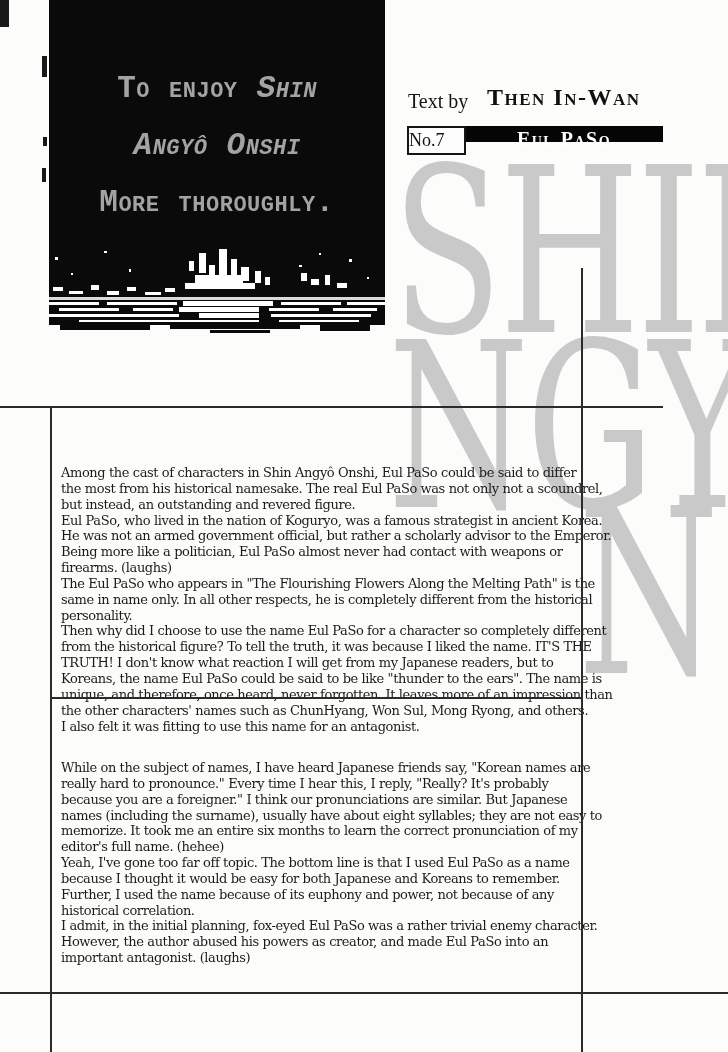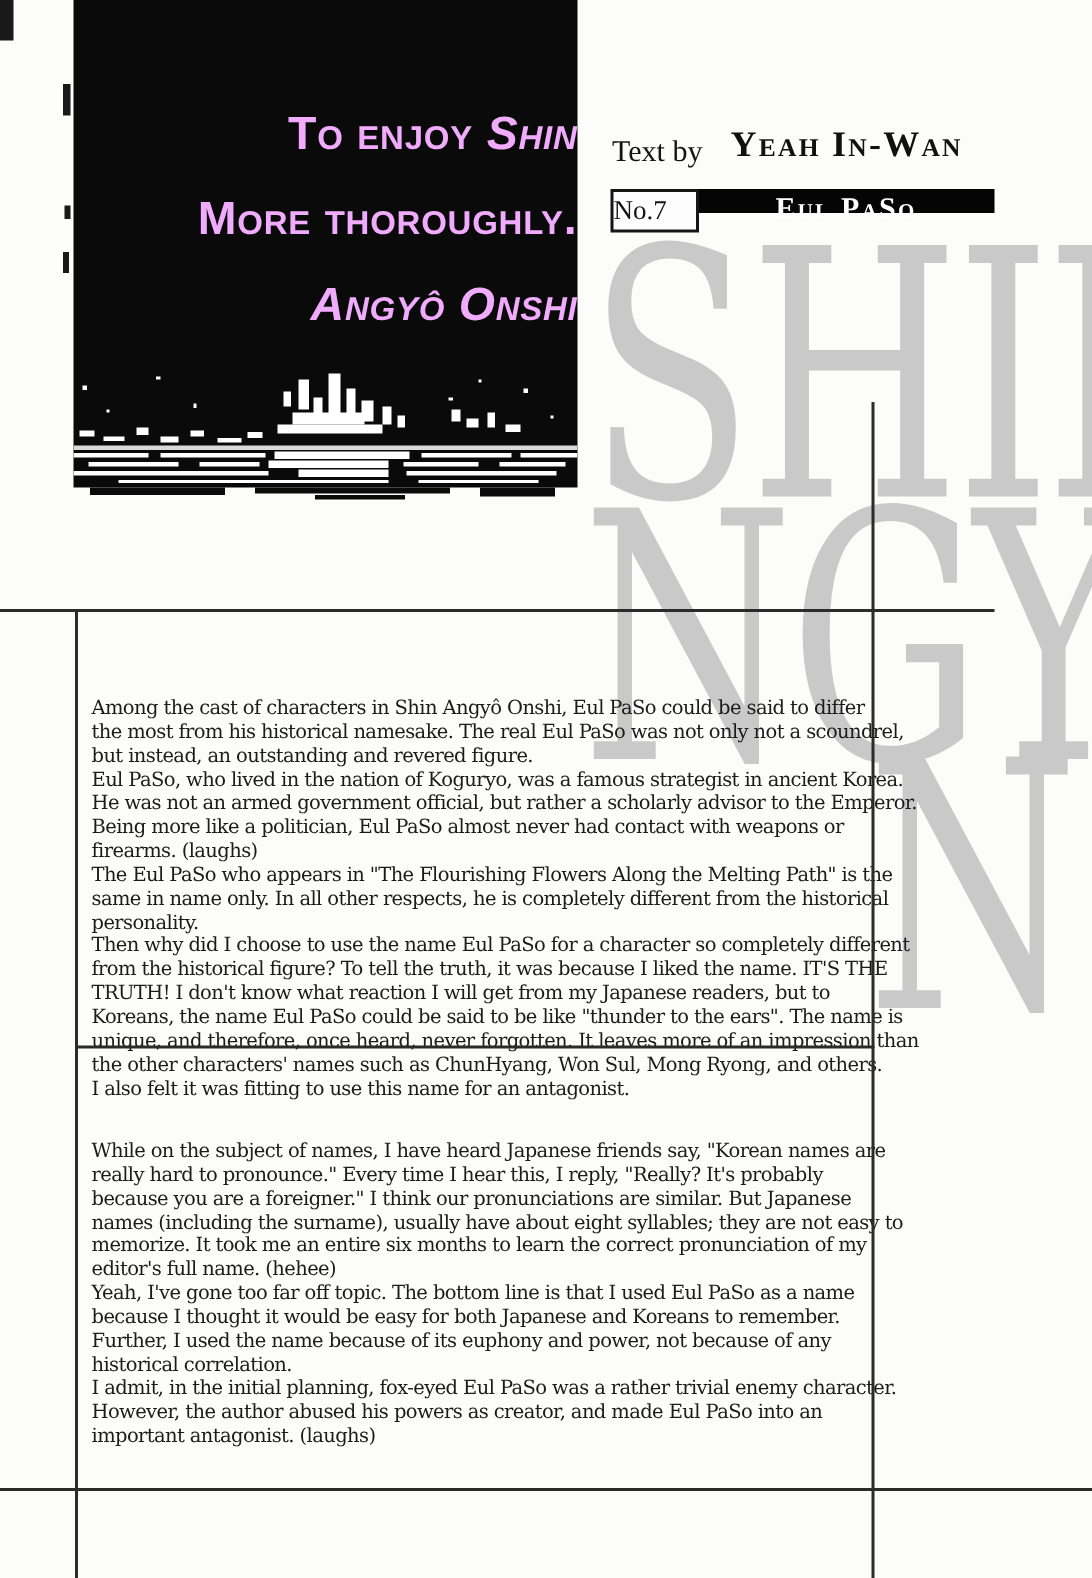--- a/index.html
+++ b/index.html
@@ -25,22 +25,22 @@
   .wm-2{left:388px;top:313px;}
   .wm-3{left:578px;top:479px;}
 
   
   .title-box{
     position:absolute;left:49px;top:0;width:336px;height:325px;
     background:#0a0a0a;z-index:2;
   }
   .title-lines{
     position:absolute;top:60px;left:0;width:100%;
-    text-align:right;color:#f0abfc;
-    font-family:Liberation Sans, sans-serif;
+    text-align:center;color:#a3a3a3;
+    font-family:Liberation Mono, monospace;
     font-weight:bold;font-variant:small-caps;
   }
   .t-line{font-size:31px;line-height:57px;letter-spacing:0.5px;}
   .t-italic{font-style:italic;}
   .skyline{position:absolute;left:0;bottom:0;width:336px;height:86px;}
   .rag{position:absolute;background:#0a0a0a;z-index:2;}
   .rag1{left:60px;top:325px;width:90px;height:5px;}
   .rag2{left:170px;top:325px;width:130px;height:4px;}
   .rag3{left:210px;top:330px;width:60px;height:3px;}
   .rag4{left:320px;top:325px;width:50px;height:6px;}
@@ -95,22 +95,22 @@
 </head>
 <body>
 
 <div class="wm wm-1">SHIN</div>
 <div class="wm wm-2">NGYO</div>
 <div class="wm wm-3">NS</div>
 
 <div class="title-box">
   <div class="title-lines">
     <div class="t-line"><span>To enjoy </span><span class="t-italic">Shin</span></div>
+    <div class="t-line t-italic">Angyô Onshi</div>
     <div class="t-line">More thoroughly.</div>
-    <div class="t-line t-italic">Angyô Onshi</div>
   </div>
   <svg class="skyline" viewBox="0 0 336 86" preserveAspectRatio="none">
     <g fill="#ffffff">
 
       <rect x="6" y="18" width="3" height="3"></rect>
         <rect x="22" y="34" width="2" height="2"></rect>
       <rect x="55" y="12" width="3" height="2"></rect>
         <rect x="80" y="30" width="2" height="3"></rect>
       <rect x="300" y="20" width="3" height="3"></rect>
         <rect x="318" y="38" width="2" height="2"></rect>
@@ -159,21 +159,21 @@
         <rect x="230" y="81" width="80" height="2"></rect>
     </g>
   </svg>
 </div>
 <div class="rag rag1"></div>
 <div class="rag rag2"></div>
 <div class="rag rag3"></div>
 <div class="rag rag4"></div>
 
 <div class="text-by">Text by</div>
-<div class="author">Yeah In-Wan</div>
+<div class="author">Then In-Wan</div>
 <div class="no-box">No.7</div>
 <div class="col-title-bar">Eul PaSo</div>
 
 <div class="rule h-top"></div>
 <div class="rule v-left"></div>
 <div class="rule v-right"></div>
 <div class="rule h-mid"></div>
 <div class="rule h-bottom"></div>
 
 <div class="article article-1">Among the cast of characters in Shin Angyô Onshi, Eul PaSo could be said to differ

